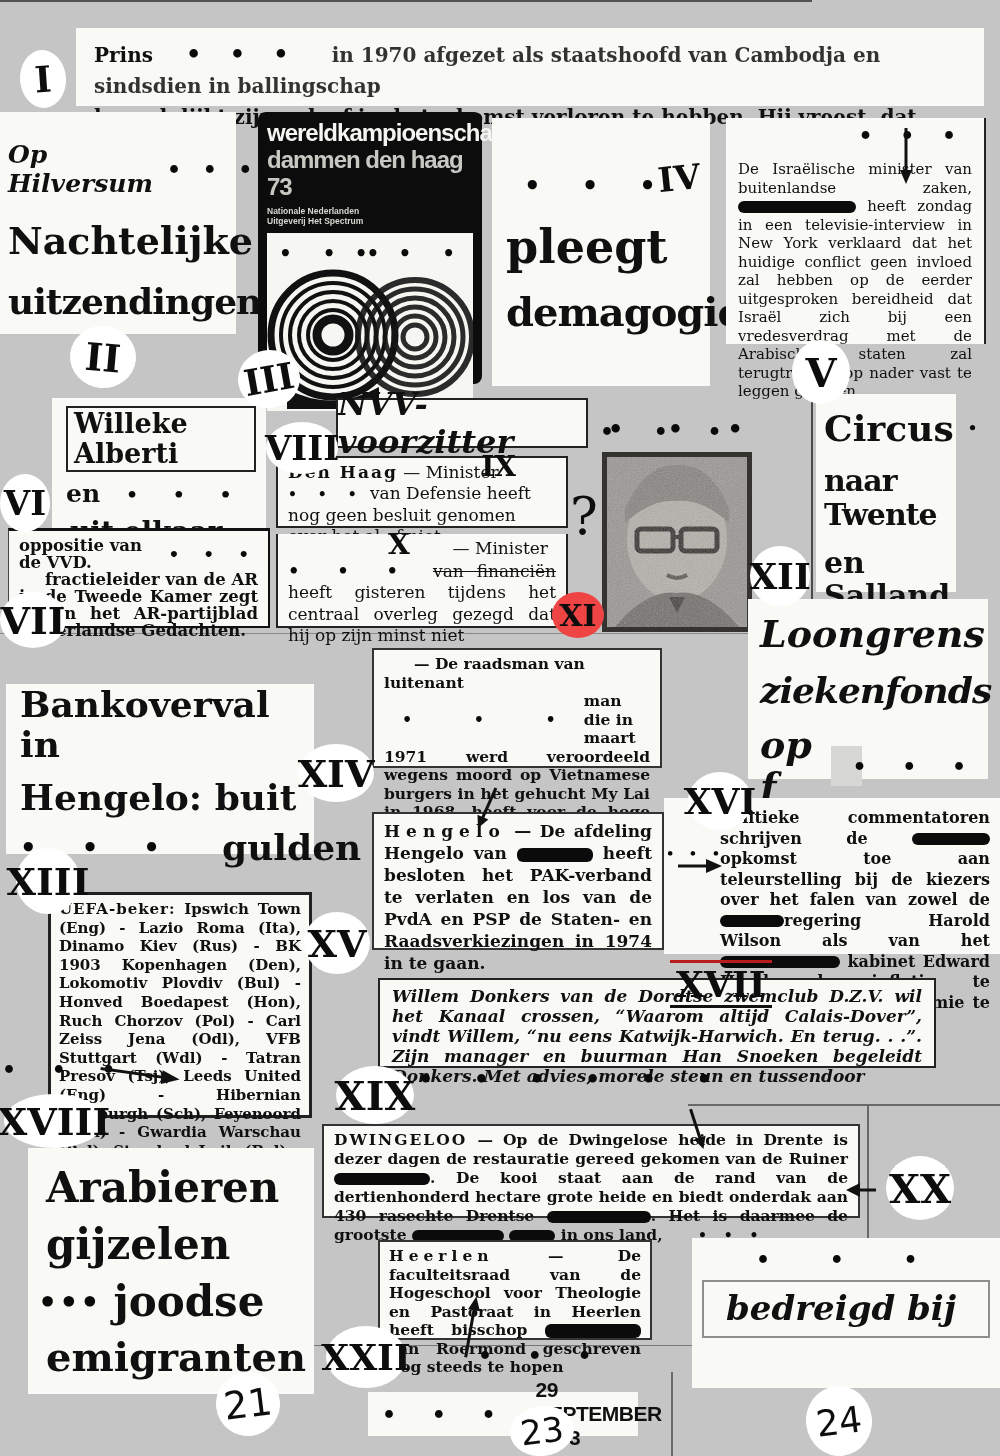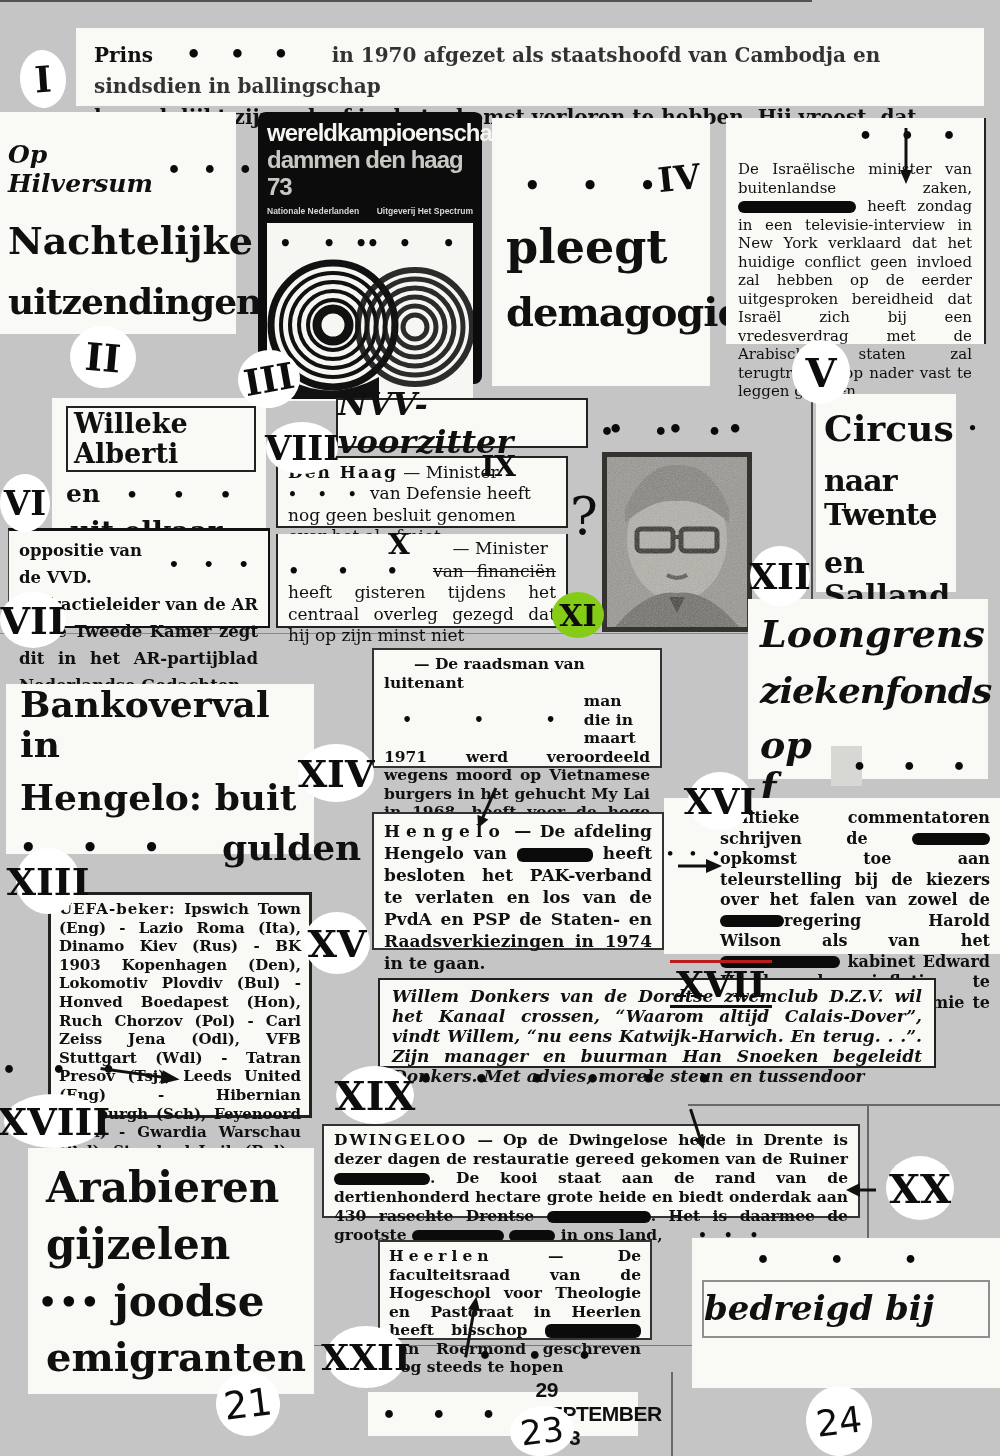--- a/index.html
+++ b/index.html
@@ -55,21 +55,21 @@
       <span class="dots" style="font-size:22px;letter-spacing:7px;">• • •</span>
     </div>
     <div class="hl" style="font-size:38px;margin-top:22px;">Nachtelijke</div>
     <div class="hl" style="font-size:36px;margin-top:18px;letter-spacing:-1px;">uitzendingen</div>
   </div>
   <div class="numeral" style="left:70px;top:326px;width:66px;height:62px;font-size:38px;transform:rotate(5deg);">II</div>
 
   <div class="clip" style="left:258px;top:112px;width:224px;height:272px;background:#0c0c0c;border-radius:8px;padding:8px 9px;">
     <div class="hl" style="color:#f5f5f2;font-family:'Liberation Sans',sans-serif;font-size:24px;letter-spacing:-1px;">wereldkampioenschap</div>
     <div class="hl" style="color:#e9e9e4;font-family:'Liberation Sans',sans-serif;font-size:24px;letter-spacing:-1px;opacity:.85;">dammen den haag 73</div>
-    <div style="display:flex;justify-content:space-between;color:#d8d8d2;font-family:'Liberation Sans',sans-serif;font-size:8.5px;margin-top:5px;filter:blur(.6px);font-weight:bold;">
+    <div style="display:flex;justify-content:space-between;color:#d8d8d2;font-family:'Liberation Sans',sans-serif;font-size:8.5px;margin-top:5px;filter:blur(.6px);font-weight:bold;flex-direction:column;">
       <span>Nationale Nederlanden</span>
       <span>Uitgeverij Het Spectrum</span>
     </div>
     <div style="background:#f6f6f2;margin-top:7px;height:178px;position:relative;">
       <span class="dots" style="position:absolute;left:12px;top:8px;font-size:20px;letter-spacing:12px;">• • •</span>
       <span class="dots" style="position:absolute;right:6px;top:8px;font-size:20px;letter-spacing:12px;">• • •</span>
       <svg width="206" height="148" style="position:absolute;left:0;top:28px;">
         <g stroke="#111" fill="none">
           <circle cx="66" cy="74" r="62" stroke-width="7"></circle>
           <circle cx="66" cy="74" r="52" stroke-width="4"></circle>
@@ -118,21 +118,21 @@
   <div class="clip" style="left:52px;top:398px;width:214px;height:134px;padding:8px 10px 0 14px;">
     <div class="hl" style="font-size:27px;border:2px solid #222;display:inline-block;padding:1px 6px;">Willeke Alberti</div>
     <div style="display:flex;align-items:center;gap:26px;margin-top:8px;">
       <span class="hl" style="font-size:25px;">en</span>
       <span class="dots" style="font-size:19px;letter-spacing:14px;">• • •</span>
     </div>
     <div class="hl" style="font-size:28px;margin-top:8px;margin-left:4px;">uit elkaar</div>
   </div>
   <div class="numeral" style="left:0;top:474px;width:50px;height:58px;font-size:34px;">VI</div>
 
-  <div class="clip" style="left:8px;top:528px;width:262px;height:100px;border-top:3px solid #111;border-bottom:2px solid #111;border-left:1px solid #444;border-right:2px solid #111;padding:6px 10px;font-size:16.5px;font-weight:bold;line-height:27px;">
+  <div class="clip" style="left:8px;top:528px;width:262px;height:100px;border-top:3px solid #111;border-bottom:2px solid #111;border-left:1px solid #444;border-right:2px solid #111;padding:6px 10px;font-size:16.5px;font-weight:bold;line-height:17px;">
     <div style="display:flex;justify-content:space-between;align-items:center;">
       <span>oppositie van de VVD.</span>
       <span class="dots" style="font-size:17px;letter-spacing:9px;">• • •</span>
     </div>
     <div class="body" style="text-indent:26px;">fractieleider van de AR in de Tweede Kamer zegt dit in het AR-partijblad Nederlandse Gedachten.</div>
   </div>
   <div class="numeral" style="left:0;top:592px;width:66px;height:56px;font-size:38px;">VII</div>
 
   <div class="clip" style="left:336px;top:398px;width:252px;height:50px;border:2px solid #222;display:flex;align-items:center;justify-content:center;">
     <span class="kicker" style="font-size:32px;">NVV-voorzitter</span>
@@ -151,21 +151,21 @@
   <div class="clip" style="left:276px;top:534px;width:292px;height:94px;border:2px solid #222;border-top:none;padding:2px 10px;font-size:17px;line-height:21.5px;">
     <span class="numeral plain" style="position:absolute;left:110px;top:0;font-size:28px;">X</span>
     <div style="text-align:right;padding-right:8px;padding-top:2px;">— Minister</div>
     <div class="body">
       <span class="dots" style="font-size:18px;letter-spacing:12px;margin-right:10px;">• • •</span>
       <span class="strike">van financiën</span>
       <span>heeft gisteren tijdens het centraal overleg gezegd dat hij op zijn minst niet</span>
     </div>
   </div>
   <span class="numeral plain" style="left:570px;top:486px;font-size:52px;font-weight:normal;">?</span>
-  <div class="numeral" style="left:552px;top:592px;width:52px;height:46px;font-size:30px;background:#84cc16;">XI</div>
+  <div class="numeral" style="left:552px;top:592px;width:52px;height:46px;font-size:30px;background:#ef4444;">XI</div>
 
   <span class="dots" style="position:absolute;left:608px;top:414px;font-size:24px;letter-spacing:18px;">• • •</span>
   <div class="clip" style="left:602px;top:452px;width:150px;height:180px;background:#8f8d89;border:5px solid #35332f;">
     <svg width="140" height="170" viewBox="0 0 140 170">
       <defs>
         <filter id="grain">
             <feTurbulence type="fractalNoise" baseFrequency="0.85" numOctaves="2" stitchTiles="stitch"></feTurbulence>
             <feColorMatrix type="saturate" values="0"></feColorMatrix>
           </filter>
       </defs>
@@ -339,19 +339,19 @@
   <div class="numeral" style="left:326px;top:1326px;width:80px;height:62px;font-size:36px;">XXII</div>
 
   <div class="clip" style="left:368px;top:1392px;width:270px;height:44px;display:flex;align-items:center;gap:26px;padding:0 14px;">
     <span class="dots" style="font-size:22px;letter-spacing:14px;">• • •</span>
     <span style="font-family:'Liberation Sans',sans-serif;font-weight:bold;font-size:21px;letter-spacing:-0.5px;">29 SEPTEMBER 1973</span>
   </div>
   <div class="numeral hand" style="left:510px;top:1406px;width:64px;height:50px;font-size:34px;">23</div>
 
   <div class="clip" style="left:692px;top:1238px;width:308px;height:150px;padding:8px 10px;">
     <div class="dots" style="font-size:22px;letter-spacing:26px;margin-left:54px;">• • •</div>
-    <div style="border:2px solid #33333388;margin-top:8px;padding:6px 8px 8px 0;">
+    <div style="border:2px solid #33333388;margin-top:8px;padding:6px 8px 8px 22px;">
       <div class="kicker" style="font-size:34px;">bedreigd bij</div>
     </div>
   </div>
   <div class="numeral hand" style="left:806px;top:1386px;width:66px;height:70px;font-size:36px;">24</div>
 
 </div>
 
 </body></html>

